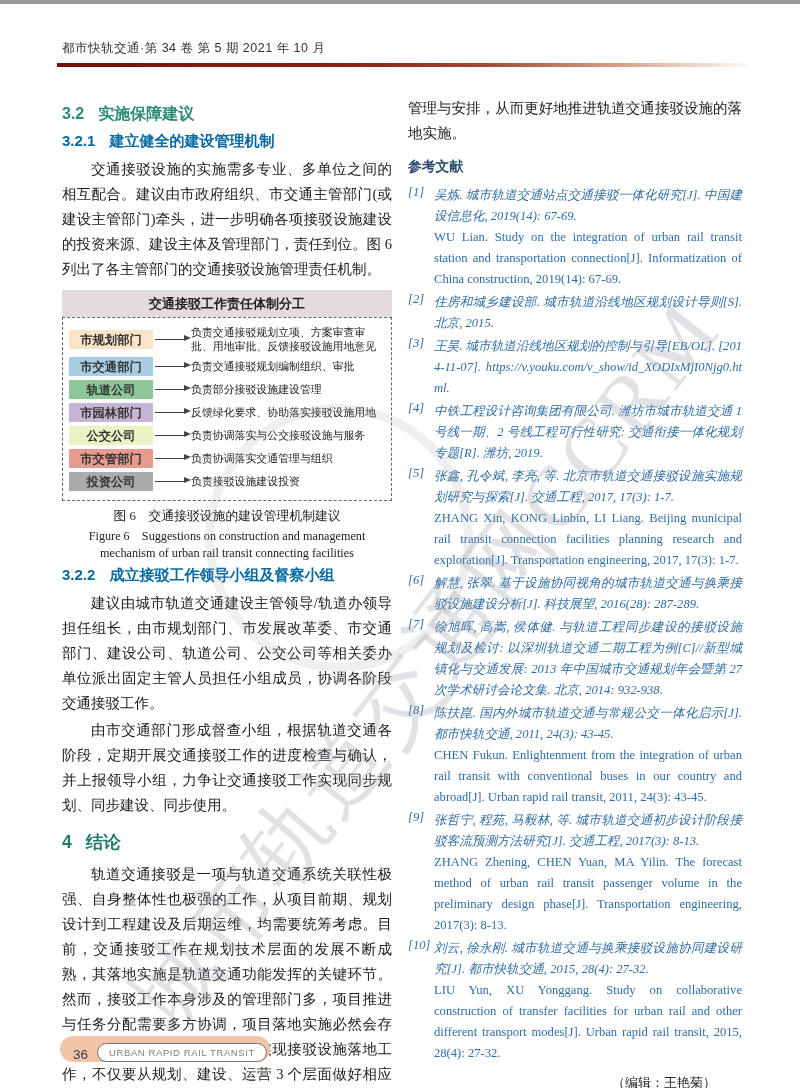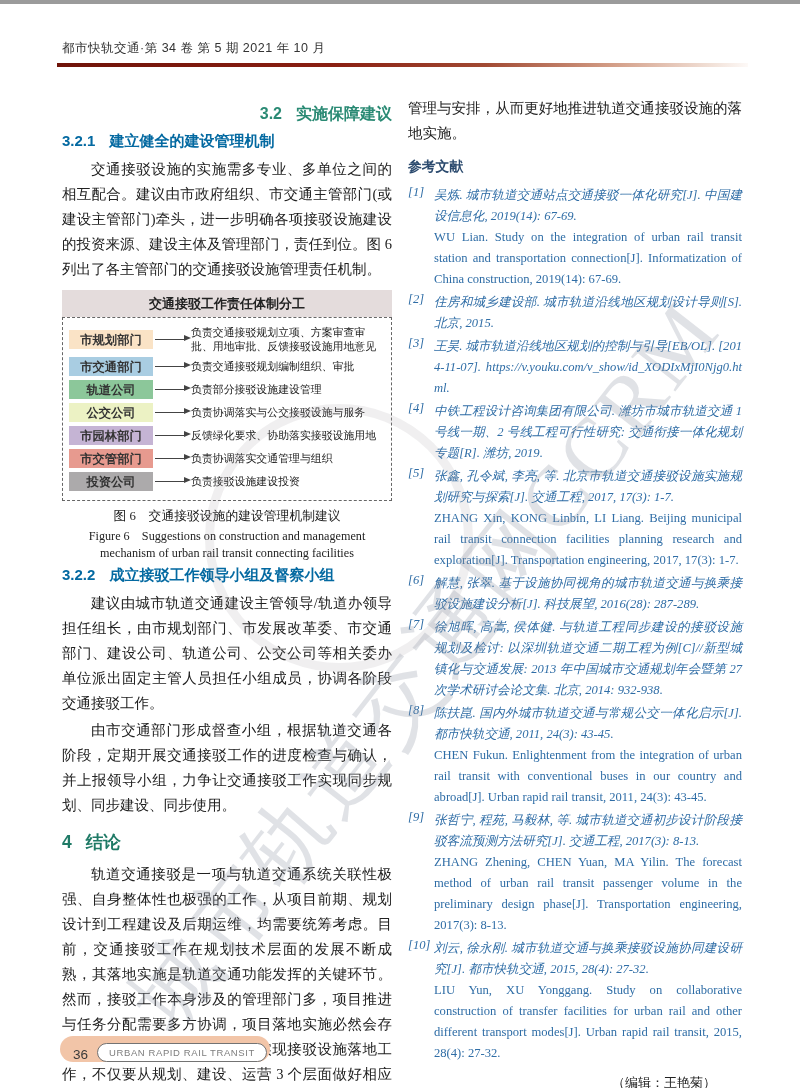--- a/index.html
+++ b/index.html
@@ -12,21 +12,21 @@
   .journal-header{position:absolute;top:36px;left:62px;font-size:12.5px;color:#333;
     font-family:"Liberation Sans","DejaVu Sans",sans-serif;letter-spacing:.5px;}
   .header-rule{position:absolute;top:59px;left:57px;right:52px;height:4px;
     background:linear-gradient(90deg,#6f1309 0%,#8a1f12 40%,#a14a33 62%,#d29c85 80%,#f2e2d9 95%,#fdf9f7 100%);}
   
   .columns{position:absolute;top:92px;left:62px;right:58px;display:flex;gap:16px;}
   .col-left{flex:0 0 330px;width:330px;}
   .col-right{flex:1;min-width:0;}
   
   .h-teal{font-family:"Liberation Sans","DejaVu Sans",sans-serif;font-weight:bold;
-    color:#2a8a74;font-size:16px;margin:8px 0 7px;text-align:right;}
+    color:#2a8a74;font-size:16px;margin:8px 0 7px;}
   .h-sub{font-family:"Liberation Sans","DejaVu Sans",sans-serif;font-weight:bold;
     color:#0369a1;font-size:15px;margin:2px 0 6px;}
   .h-concl{font-family:"Liberation Sans","DejaVu Sans",sans-serif;font-weight:bold;
     color:#1f7a66;font-size:17.5px;margin:12px 0 8px;}
   .h-num{margin-right:14px;}
   
   .para{font-size:14.5px;line-height:25px;text-align:justify;text-indent:2em;margin:0 0 2px;}
   .para-cont{text-indent:0;}
   
   .figure{margin:8px 0 4px;}
@@ -108,29 +108,29 @@
     <div class="fig-desc">负责交通接驳规划编制组织、审批</div>
   </div>
 
   <div class="fig-row">
     <div class="fig-label" style="background-color: rgb(140, 199, 154);">轨道公司</div>
     <div class="fig-arrow"></div>
     <div class="fig-desc">负责部分接驳设施建设管理</div>
   </div>
 
   <div class="fig-row">
+    <div class="fig-label" style="background-color: rgb(197, 180, 212);">市园林部门</div>
+    <div class="fig-arrow"></div>
+    <div class="fig-desc">反馈绿化要求、协助落实接驳设施用地</div>
+  </div>
+
+  <div class="fig-row">
     <div class="fig-label" style="background-color: rgb(236, 242, 196);">公交公司</div>
     <div class="fig-arrow"></div>
     <div class="fig-desc">负责协调落实与公交接驳设施与服务</div>
-  </div>
-
-  <div class="fig-row">
-    <div class="fig-label" style="background-color: rgb(197, 180, 212);">市园林部门</div>
-    <div class="fig-arrow"></div>
-    <div class="fig-desc">反馈绿化要求、协助落实接驳设施用地</div>
   </div>
 
   <div class="fig-row">
     <div class="fig-label" style="background-color: rgb(231, 154, 143);">市交管部门</div>
     <div class="fig-arrow"></div>
     <div class="fig-desc">负责协调落实交通管理与组织</div>
   </div>
 
   <div class="fig-row">
     <div class="fig-label" style="background-color: rgb(172, 170, 171); font-family: Liberation Serif, serif;">投资公司</div>

